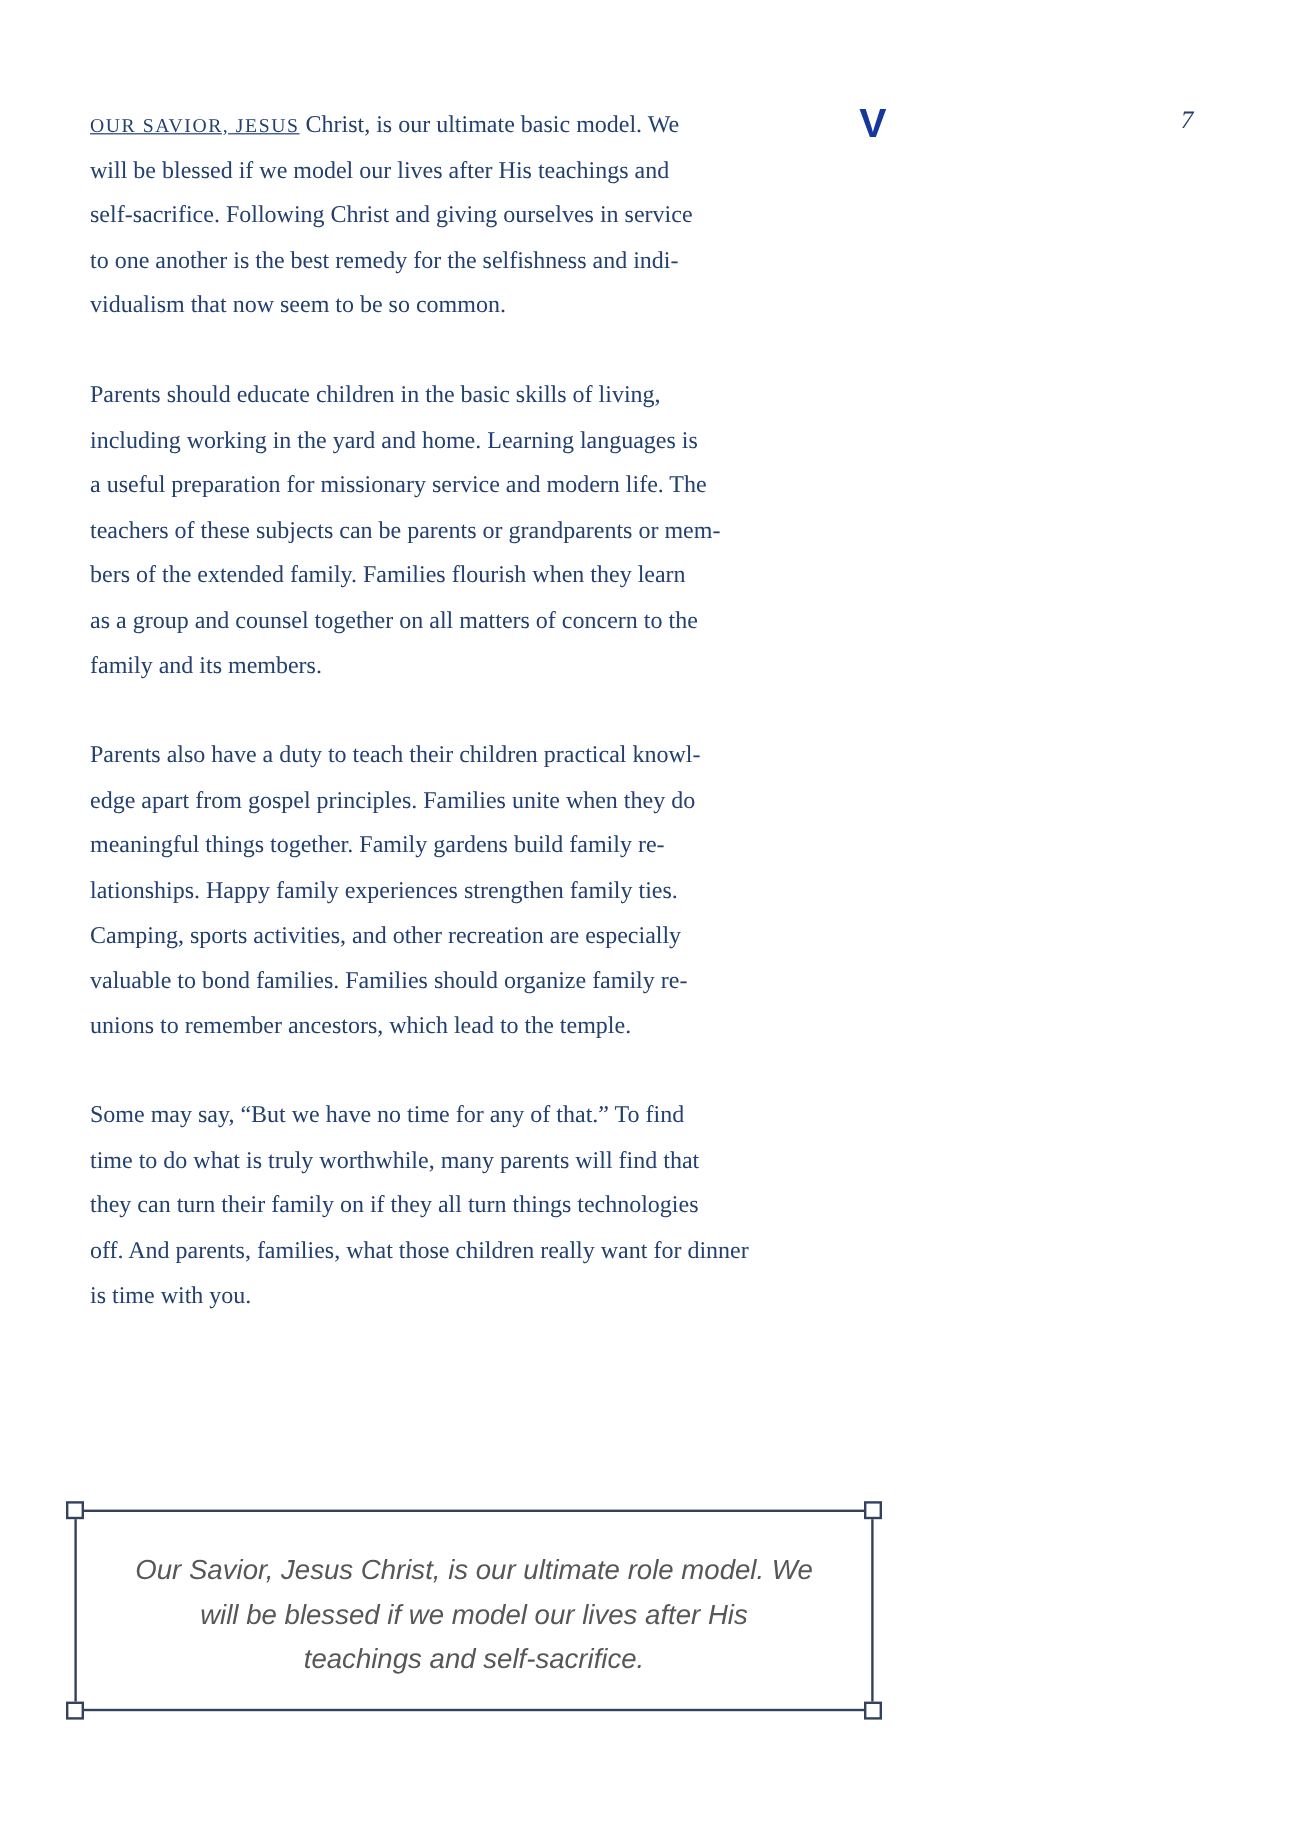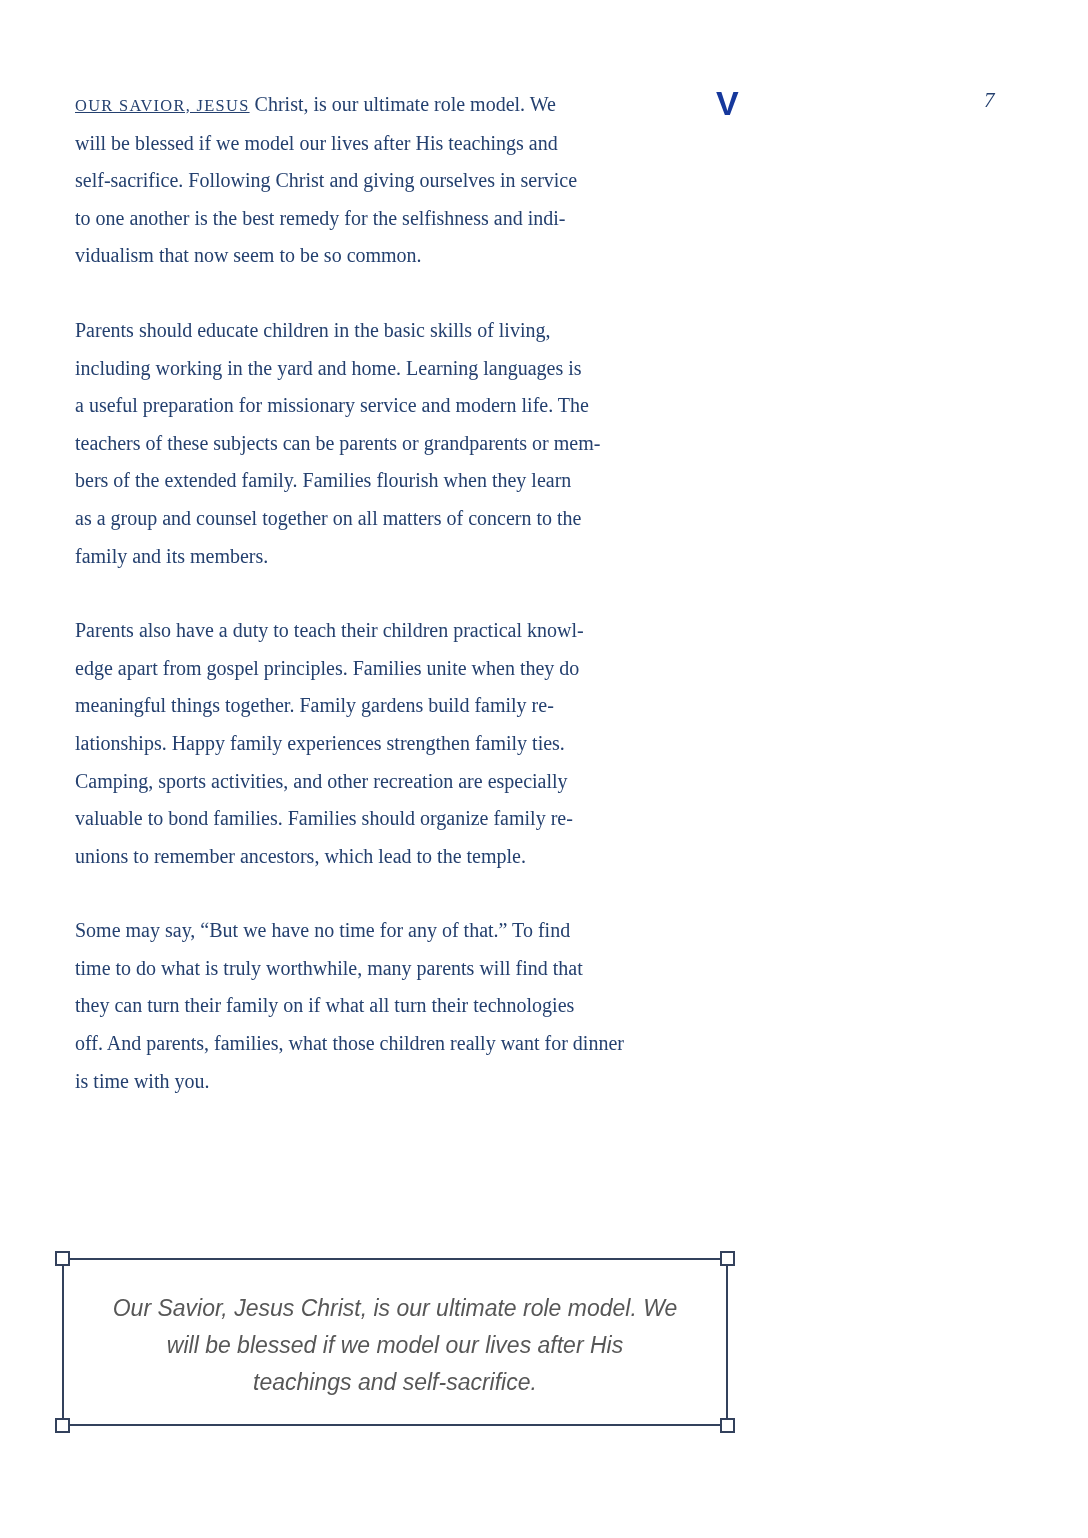--- a/index.html
+++ b/index.html
@@ -91,42 +91,42 @@
 </head>
 <body>
 
 <div class="page">
 
   <span class="v-mark">V</span>
 
   <span class="page-number">7</span>
 
   <main class="article">
-    <p class="para"><span class="seg-sc">OUR SAVIOR, JESUS</span><span> Christ, is our ultimate role model. We
+    <p class="para"><span class="seg-sc">OUR SAVIOR, JESUS</span><span> Christ, is our ultimate basic model. We
 will be blessed if we model our lives after His teachings and
 self-sacrifice. Following Christ and giving ourselves in service
 to one another is the best remedy for the selfishness and indi-
 vidualism that now seem to be so common.</span></p>
     <p class="para"><span>Parents should educate children in the basic skills of living,
 including working in the yard and home. Learning languages is
 a useful preparation for missionary service and modern life. The
 teachers of these subjects can be parents or grandparents or mem-
 bers of the extended family. Families flourish when they learn
 as a group and counsel together on all matters of concern to the
 family and its members.</span></p>
     <p class="para"><span>Parents also have a duty to teach their children practical knowl-
 edge apart from gospel principles. Families unite when they do
 meaningful things together. Family gardens build family re-
 lationships. Happy family experiences strengthen family ties.
 Camping, sports activities, and other recreation are especially
 valuable to bond families. Families should organize family re-
 unions to remember ancestors, which lead to the temple.</span></p>
     <p class="para"><span>Some may say, “But we have no time for any of that.” To find
 time to do what is truly worthwhile, many parents will find that
-they can turn their family </span><span class="seg-i">on</span><span> if what all turn their technologies
+they can turn their family </span><span class="seg-i">on</span><span> if they all turn things technologies
 </span><span class="seg-i">off</span><span>. And parents, families, </span><span class="seg-i">what those children really want for dinner
 is time with you</span><span>.</span></p>
   </main>
 
   <div class="pullquote">
     <span class="corner corner-tl"></span>
     <span class="corner corner-tr"></span>
     <span class="corner corner-bl"></span>
     <span class="corner corner-br"></span>
     <p class="pullquote-text">Our Savior, Jesus Christ, is our ultimate role model. We

